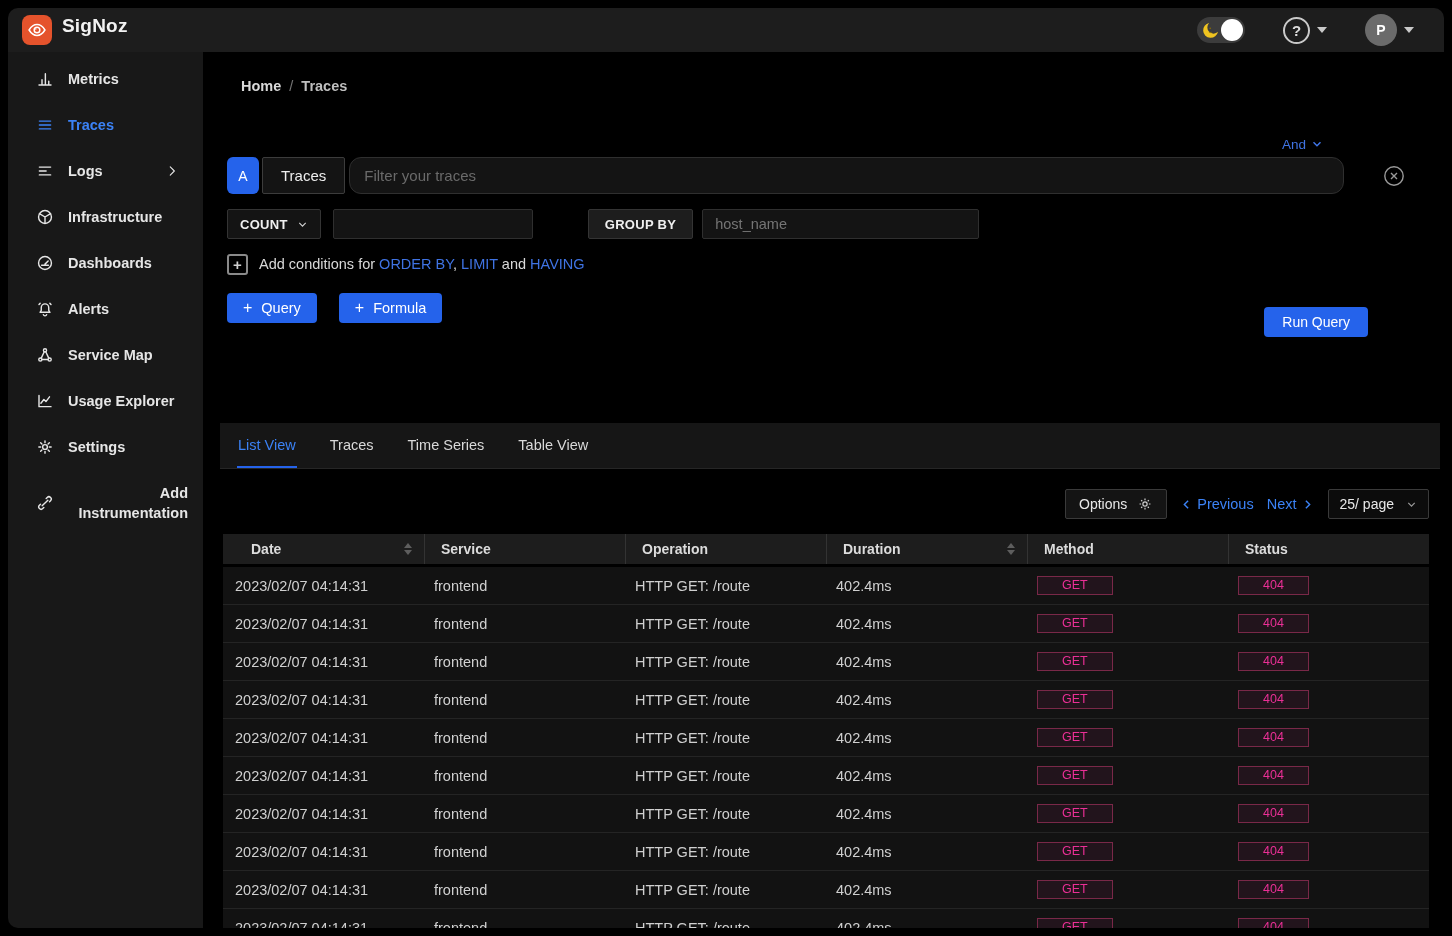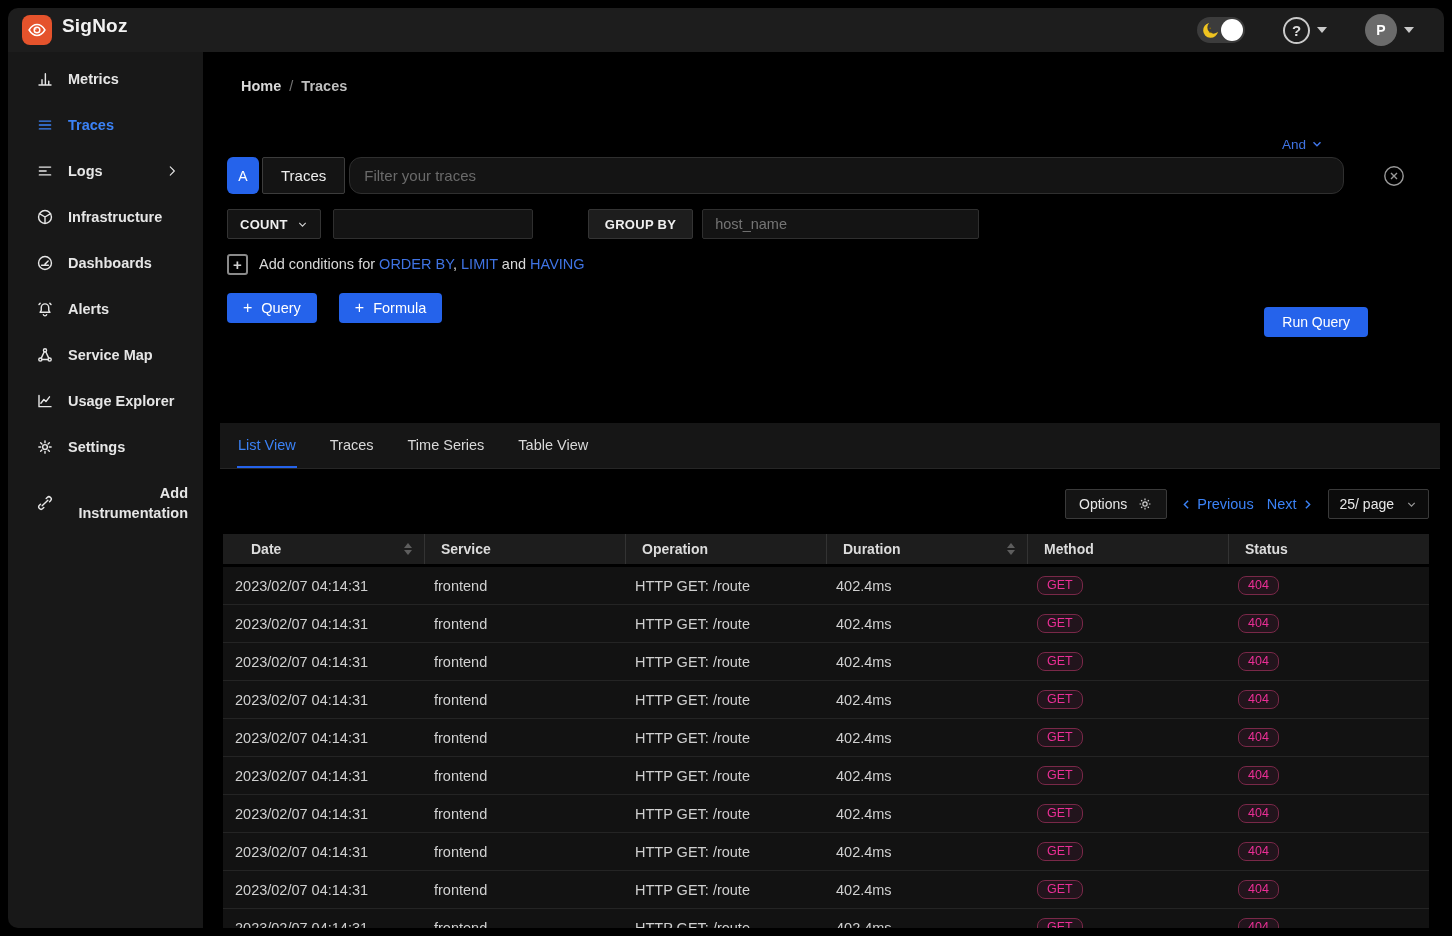--- a/index.html
+++ b/index.html
@@ -178,21 +178,21 @@
   .sort .up { border-bottom: 5px solid #5e5e5e; }
   .sort .dn { border-top: 5px solid #5e5e5e; }
   .tbody { margin-top: 3px; }
   .tr {
     display: grid; grid-template-columns: repeat(6, 1fr); height: 38px;
     background: #121212; border-bottom: 1px solid #242424; align-items: center; cursor: pointer;
   }
   .td { padding-left: 10px; font-size: 14.5px; color: #d0d0d0; overflow: hidden; white-space: nowrap; }
   .td:first-child { padding-left: 12px; }
   .badge {
-    display: inline-block; padding: 1px 9px 2px; font-size: 12.5px; border-radius: 8px;
+    display: inline-block; padding: 1px 24px 2px; font-size: 12.5px; border-radius: 0;
     color: #eb2f96; background: rgba(235,47,150,0.08); border: 1px solid #792848;
   }
 </style>
 </head>
 <body>
 
 <div class="window">
 
   <header class="topbar">
     <div class="brand">

